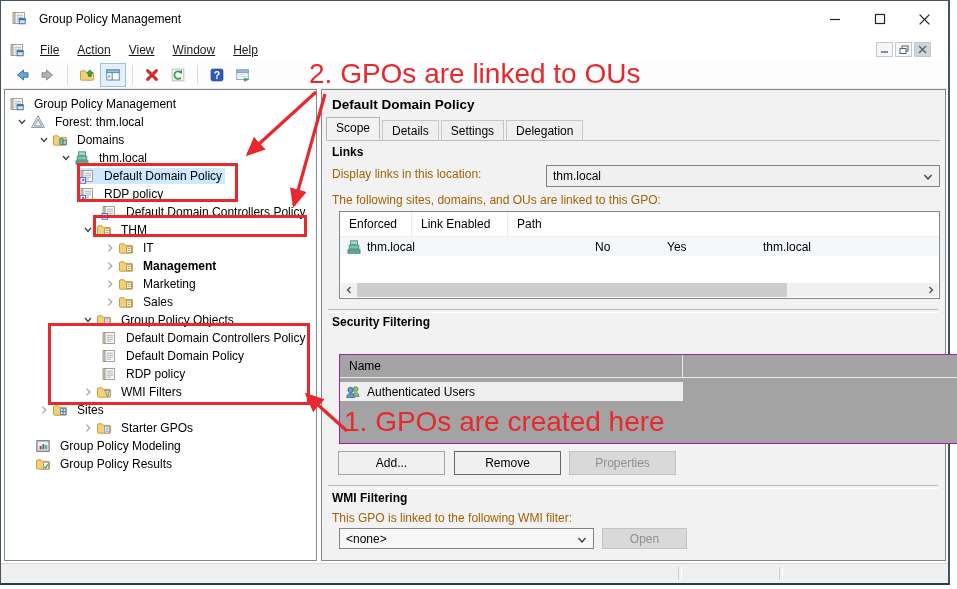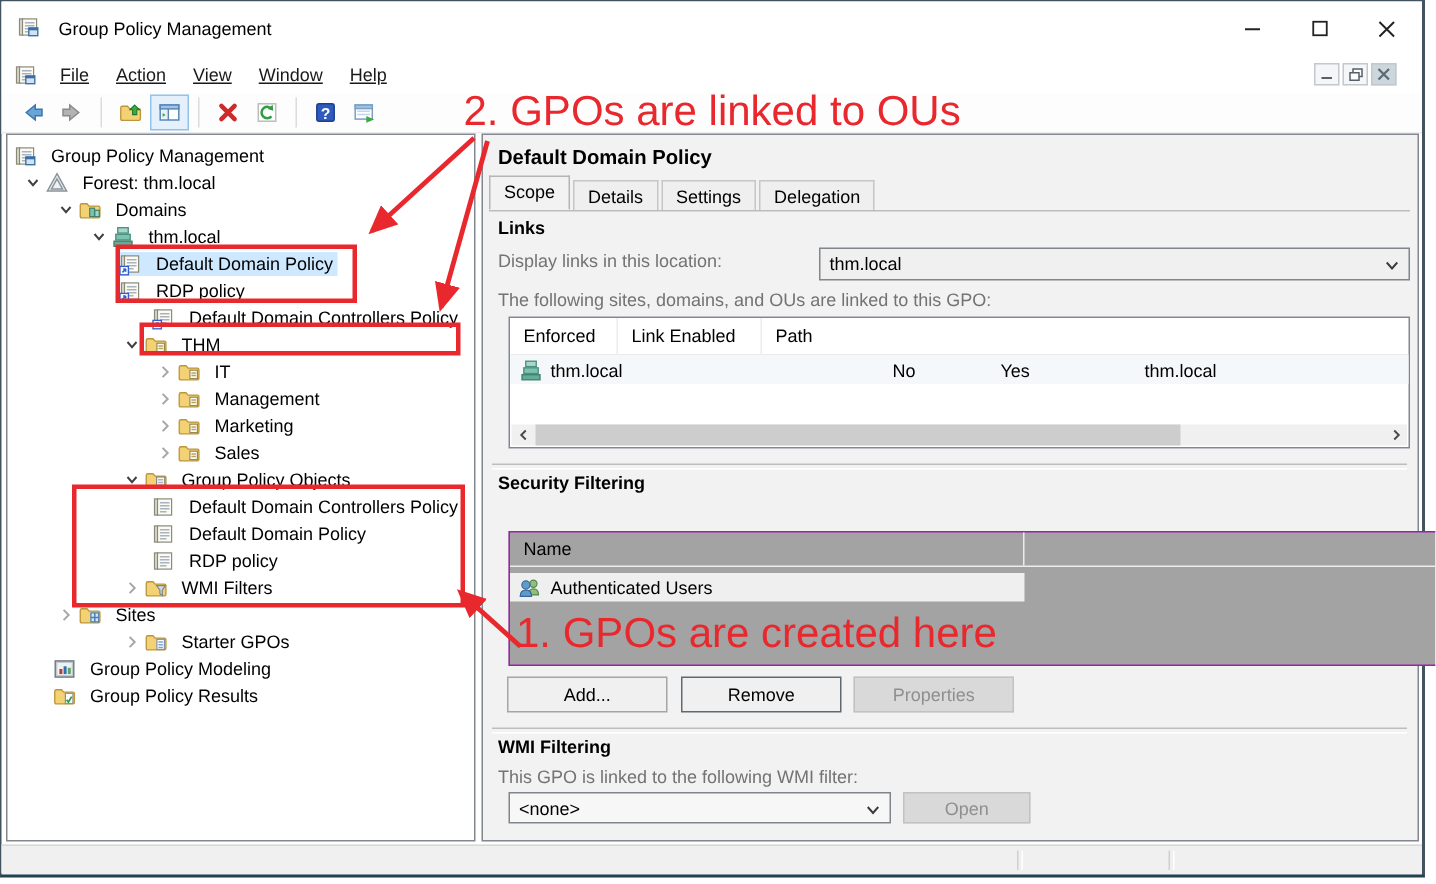--- a/index.html
+++ b/index.html
@@ -36,21 +36,21 @@
   .tree-lbl{padding:1px 3px;}
   .tree-sel{background:#cde8ff;}
   .right-pane{position:absolute;left:320px;top:88px;width:625px;height:472px;box-sizing:border-box;
               background:#f2f2f2;border:1px solid #828790;}
   .rp-title{position:absolute;left:10px;top:7px;font-size:13.5px;font-weight:bold;}
   .tabs{position:absolute;left:4px;top:27px;right:5px;height:23px;border-bottom:1px solid #bcbcbc;display:flex;align-items:flex-end;}
   .tab{box-sizing:border-box;height:20px;padding:3px 9px 0 9px;font-size:12px;background:#efefef;
        border:1px solid #c6c6c6;border-bottom:none;margin-right:2px;}
   .tab.active{height:23px;background:#f2f2f2;border:1px solid #b5b5b5;border-bottom:1px solid #f2f2f2;font-size:12px;}
   .grp-head{position:absolute;left:10px;font-weight:bold;font-size:12px;}
-  .rp-text{position:absolute;left:10px;font-size:12px;color:#737373;}
+  .rp-text{position:absolute;left:10px;font-size:12px;color:#a16207;}
   .groove{position:absolute;left:6px;right:7px;height:2px;border-top:1px solid #bdbdbd;border-bottom:1px solid #fff;}
   .combo{position:absolute;box-sizing:border-box;border:1px solid #7f858a;background:#f0f0f0;
          display:flex;align-items:center;font-size:12px;padding-left:6px;}
   .combo .chev{position:absolute;right:6px;top:50%;margin-top:-5px;}
   
   .ltable{position:absolute;left:17px;top:121px;width:601px;height:88px;box-sizing:border-box;background:#fff;border:1px solid #82878f;}
   .lt-head{display:flex;height:24px;border-bottom:1px solid #ececec;align-items:center;}
   .lt-hcell{box-sizing:border-box;height:100%;display:flex;align-items:center;padding-left:9px;border-right:1px solid #ececec;font-size:12px;}
   .lt-row{display:flex;height:19px;align-items:center;background:#f5f8fa;}
   .lt-cell{box-sizing:border-box;padding-left:9px;display:flex;align-items:center;font-size:12px;overflow:hidden;}
@@ -354,21 +354,21 @@
             <span class="tree-lbl">IT</span>
           </span>
         </div>
         <div class="tree-row">
           <span class="tree-spacer" style="width: 96px;"></span>
           <span class="tree-chev">
             <svg width="10" height="10" viewBox="0 0 10 10">
               <polyline points="3.4,1.6 6.8,5 3.4,8.4" fill="none" stroke="#a6a6a6" stroke-width="1.3"></polyline>
             </svg>
           </span>
-          <span style="display: inline-flex; align-items: flex-end;">
+          <span style="display: inline-flex; align-items: flex-end; font-weight: bold;">
             <span class="tree-ico"><svg width="16" height="16" viewBox="0 0 16 16">
                 <path d="M1.5 5 Q1.5 3.8 2.6 3.8 L6 3.8 L7.4 5.4 L13.6 5.4 Q14.6 5.4 14.6 6.4 L14.6 12.2 Q14.6 13.2 13.6 13.2 L2.5 13.2 Q1.5 13.2 1.5 12.2 Z" fill="#f3d276" stroke="#bd9639" stroke-width="0.9"></path>
                 <rect x="8.6" y="6.8" width="5" height="5.6" fill="#fdfdf6" stroke="#9b8a4f" stroke-width="0.8"></rect>
                 <line x1="9.6" y1="8.6" x2="12.6" y2="8.6" stroke="#b9a25e"></line>
                 <line x1="9.6" y1="10.4" x2="12.6" y2="10.4" stroke="#b9a25e"></line>
               </svg></span>
             <span class="tree-lbl">Management</span>
           </span>
         </div>
         <div class="tree-row">

